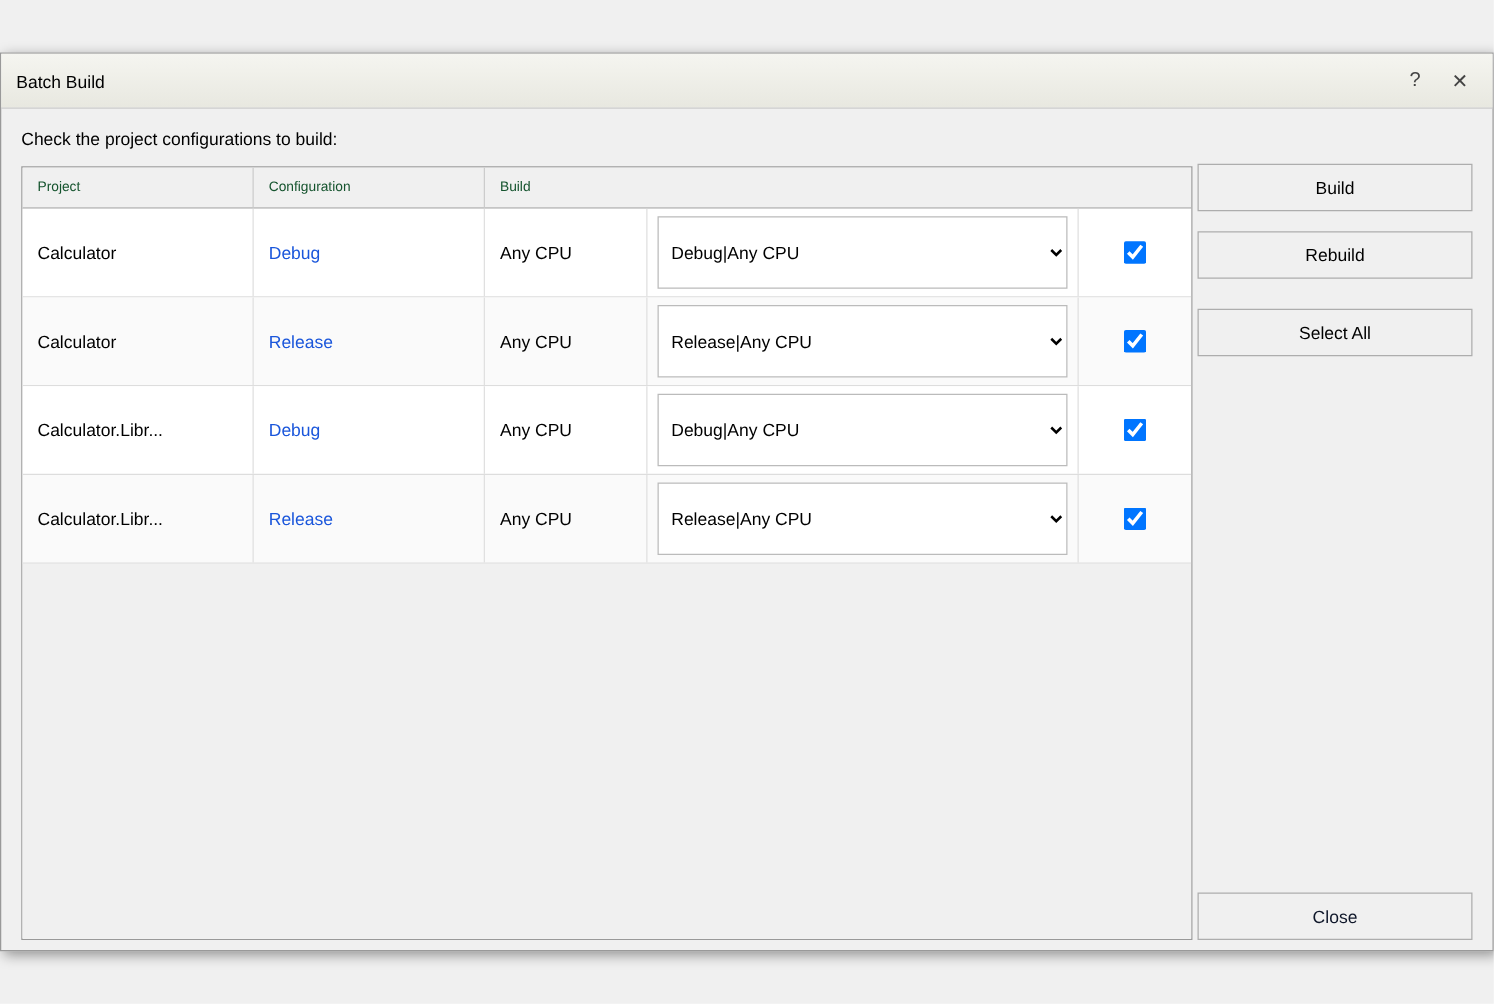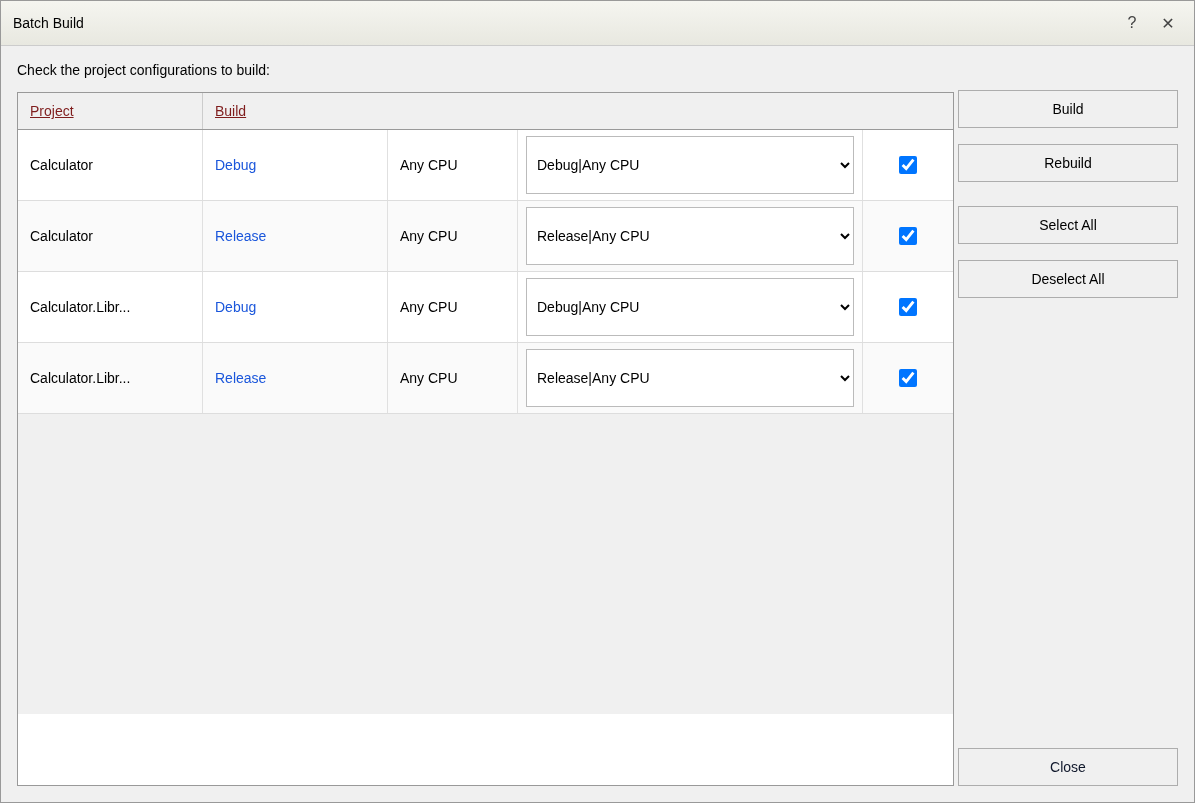--- a/index.html
+++ b/index.html
@@ -13,21 +13,21 @@
     body {
       background: #f0f0f0;
       display: flex;
       align-items: center;
       justify-content: center;
       min-height: 100vh;
     }
 
     .dialog {
       width: 1195px;
-      height: 803px;
+      height: 719px;
       background: #f0f0f0;
       border: 1px solid #999;
       box-shadow: 3px 3px 10px rgba(0,0,0,0.4);
       display: flex;
       flex-direction: column;
       position: relative;
     }
 
     .title-bar {
       background: linear-gradient(to bottom, #f5f5f0, #e8e8e0);
@@ -96,25 +96,24 @@
 
     .table-header {
       display: grid;
       grid-template-columns: 185px 185px 130px 1fr 90px;
       background: #f0f0f0;
       border-bottom: 1px solid #999;
     }
 
     .table-header-cell {
       padding: 10px 12px;
-      font-size: 14px;
-      color: #7f1d1d;
+      font-size: 11px;
+      color: #14532d;
       border-right: 1px solid #ccc;
       font-weight: normal;
-      text-decoration: underline;
     }
 
     .table-header-cell:last-child {
       border-right: none;
     }
 
     .table-body {
       flex: 1;
       background: #fff;
     }
@@ -240,20 +239,21 @@
 
   <div class="dialog-content">
 
     <div class="left-panel">
       <div class="description">Check the project configurations to build:</div>
 
       <div class="table-container">
 
         <div class="table-header">
           <div class="table-header-cell">Project</div>
+          <div class="table-header-cell">Configuration</div>
           <div class="table-header-cell">Build</div>
         </div>
 
         <div class="table-body">
 
           <div class="table-row">
             <div class="table-cell">Calculator</div>
             <div class="table-cell cell-config">Debug</div>
             <div class="table-cell">Any CPU</div>
             <div class="table-cell solution-config-cell">
@@ -317,20 +317,19 @@
       </div>
     </div>
 
     <div class="right-panel">
       <div class="right-section-top">
         <button class="action-btn">Build</button>
         <button class="action-btn">Rebuild</button>
       </div>
       <div class="right-section-mid">
         <button class="action-btn">Select All</button>
-        <button class="action-btn">Deselect All</button>
       </div>
       <div class="right-section-bottom" style="margin-top: auto;">
         <button class="action-btn close-btn" style="margin-bottom:0;">Close</button>
       </div>
     </div>
   </div>
 </div>
 
 </body></html>

